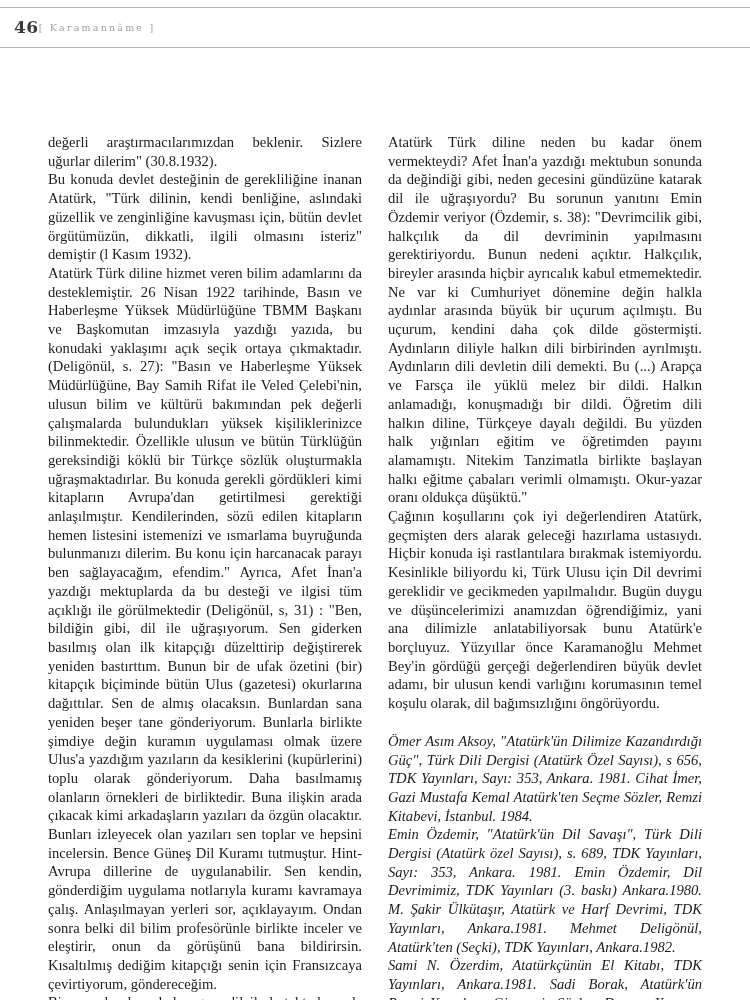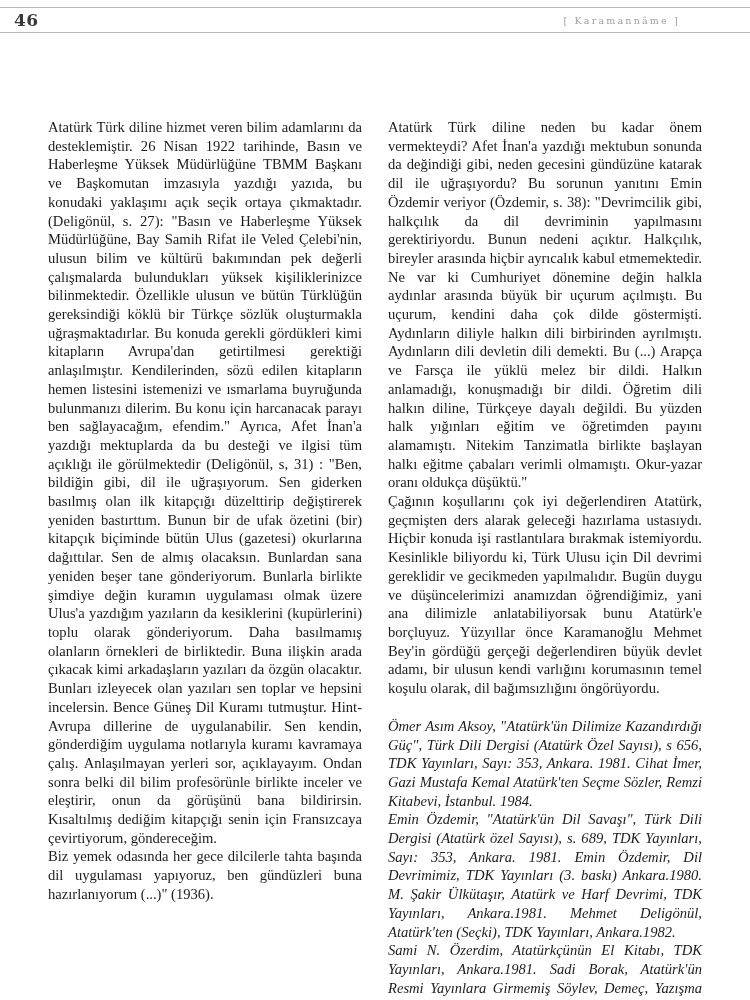--- a/index.html
+++ b/index.html
@@ -15,38 +15,38 @@
     width: 750px;
     height: 1000px;
     background: #ffffff;
     box-sizing: border-box;
   }
   
   .page-header {
     margin-top: 7px;
     border-top: 1px solid #b8b8b8;
     border-bottom: 1px solid #b8b8b8;
-    height: 26px;
+    height: 41px;
     display: flex;
     align-items: center;
     box-sizing: border-box;
   }
   .page-number {
     font-family: "DejaVu Serif", serif;
     font-size: 17px;
     font-weight: 600;
     color: #3a3a3a;
     padding-left: 14px;
     letter-spacing: 0.5px;
     line-height: 1;
   }
   .header-center {
     flex: 1;
     display: flex;
-    justify-content: flex-end;
+    justify-content: space-between;
     align-items: baseline;
     gap: 22px;
     padding-right: 70px;
   }
   .journal-name {
     font-family: "DejaVu Serif", serif;
     font-size: 9.5px;
     color: #a2a2a2;
     letter-spacing: 2.2px;
     white-space: nowrap;
@@ -93,20 +93,22 @@
   <div class="page-header">
     <span class="page-number">46</span>
     <span class="header-center">
       <span class="journal-name">[ Karamannâme ]</span>
     </span>
   </div>
 
   <div class="content">
 
     <div class="column">
+      <p>değerli araştırmacılarımızdan beklenir. Sizlere uğurlar dilerim" (30.8.1932).</p>
+      <p>Bu konuda devlet desteğinin de gerekliliğine inanan Atatürk, "Türk dilinin, kendi benliğine, aslındaki güzellik ve zenginliğine kavuşması için, bütün devlet örgütümüzün, dikkatli, ilgili olmasını isteriz" demiştir (l Kasım 1932).</p>
       <p>Atatürk Türk diline hizmet veren bilim adamlarını da desteklemiştir. 26 Nisan 1922 tarihinde, Basın ve Haberleşme Yüksek Müdürlüğüne TBMM Başkanı ve Başkomutan imzasıyla yazdığı yazıda, bu konudaki yaklaşımı açık seçik ortaya çıkmaktadır. (Deligönül, s. 27): "Basın ve Haberleşme Yüksek Müdürlüğüne, Bay Samih Rifat ile Veled Çelebi'nin, ulusun bilim ve kültürü bakımından pek değerli çalışmalarda bulundukları yüksek kişiliklerinizce bilinmektedir. Özellikle ulusun ve bütün Türklüğün gereksindiği köklü bir Türkçe sözlük oluşturmakla uğraşmaktadırlar. Bu konuda gerekli gördükleri kimi kitapların Avrupa'dan getirtilmesi gerektiği anlaşılmıştır. Kendilerinden, sözü edilen kitapların hemen listesini istemenizi ve ısmarlama buyruğunda bulunmanızı dilerim. Bu konu için harcanacak parayı ben sağlayacağım, efendim." Ayrıca, Afet İnan'a yazdığı mektuplarda da bu desteği ve ilgisi tüm açıklığı ile görülmektedir (Deligönül, s, 31) : "Ben, bildiğin gibi, dil ile uğraşıyorum. Sen giderken basılmış olan ilk kitapçığı düzelttirip değiştirerek yeniden bastırttım. Bunun bir de ufak özetini (bir) kitapçık biçiminde bütün Ulus (gazetesi) okurlarına dağıttılar. Sen de almış olacaksın. Bunlardan sana yeniden beşer tane gönderiyorum. Bunlarla birlikte şimdiye değin kuramın uygulaması olmak üzere Ulus'a yazdığım yazıların da kesiklerini (kupürlerini) toplu olarak gönderiyorum. Daha basılmamış olanların örnekleri de birliktedir. Buna ilişkin arada çıkacak kimi arkadaşların yazıları da özgün olacaktır. Bunları izleyecek olan yazıları sen toplar ve hepsini incelersin. Bence Güneş Dil Kuramı tutmuştur. Hint-Avrupa dillerine de uygulanabilir. Sen kendin, gönderdiğim uygulama notlarıyla kuramı kavramaya çalış. Anlaşılmayan yerleri sor, açıklayayım. Ondan sonra belki dil bilim profesörünle birlikte inceler ve eleştirir, onun da görüşünü bana bildirirsin. Kısaltılmış dediğim kitapçığı senin için Fransızcaya çevirtiyorum, göndereceğim.</p>
       <p>Biz yemek odasında her gece dilcilerle tahta başında dil uygulaması yapıyoruz, ben gündüzleri buna hazırlanıyorum (...)" (1936).</p>
     </div>
 
     <div class="column">
       <p>Atatürk Türk diline neden bu kadar önem vermekteydi? Afet İnan'a yazdığı mektubun sonunda da değindiği gibi, neden gecesini gündüzüne katarak dil ile uğraşıyordu? Bu sorunun yanıtını Emin Özdemir veriyor (Özdemir, s. 38): "Devrimcilik gibi, halkçılık da dil devriminin yapılmasını gerektiriyordu. Bunun nedeni açıktır. Halkçılık, bireyler arasında hiçbir ayrıcalık kabul etmemektedir. Ne var ki Cumhuriyet dönemine değin halkla aydınlar arasında büyük bir uçurum açılmıştı. Bu uçurum, kendini daha çok dilde göstermişti. Aydınların diliyle halkın dili birbirinden ayrılmıştı. Aydınların dili devletin dili demekti. Bu (...) Arapça ve Farsça ile yüklü melez bir dildi. Halkın anlamadığı, konuşmadığı bir dildi. Öğretim dili halkın diline, Türkçeye dayalı değildi. Bu yüzden halk yığınları eğitim ve öğretimden payını alamamıştı. Nitekim Tanzimatla birlikte başlayan halkı eğitme çabaları verimli olmamıştı. Okur-yazar oranı oldukça düşüktü."</p>
       <p>Çağının koşullarını çok iyi değerlendiren Atatürk, geçmişten ders alarak geleceği hazırlama ustasıydı. Hiçbir konuda işi rastlantılara bırakmak istemiyordu. Kesinlikle biliyordu ki, Türk Ulusu için Dil devrimi gereklidir ve gecikmeden yapılmalıdır. Bugün duygu ve düşüncelerimizi anamızdan öğrendiğimiz, yani ana dilimizle anlatabiliyorsak bunu Atatürk'e borçluyuz. Yüzyıllar önce Karamanoğlu Mehmet Bey'in gördüğü gerçeği değerlendiren büyük devlet adamı, bir ulusun kendi varlığını korumasının temel koşulu olarak, dil bağımsızlığını öngörüyordu.</p>
       <div class="bibliography">
         <p>Ömer Asım Aksoy, "Atatürk'ün Dilimize Kazandırdığı Güç", Türk Dili Dergisi (Atatürk Özel Sayısı), s 656, TDK Yayınları, Sayı: 353, Ankara. 1981. Cihat İmer, Gazi Mustafa Kemal Atatürk'ten Seçme Sözler, Remzi Kitabevi, İstanbul. 1984.</p>
         <p>Emin Özdemir, "Atatürk'ün Dil Savaşı", Türk Dili Dergisi (Atatürk özel Sayısı), s. 689, TDK Yayınları, Sayı: 353, Ankara. 1981. Emin Özdemir, Dil Devrimimiz, TDK Yayınları (3. baskı) Ankara.1980. M. Şakir Ülkütaşır, Atatürk ve Harf Devrimi, TDK Yayınları, Ankara.1981. Mehmet Deligönül, Atatürk'ten (Seçki), TDK Yayınları, Ankara.1982.</p>

